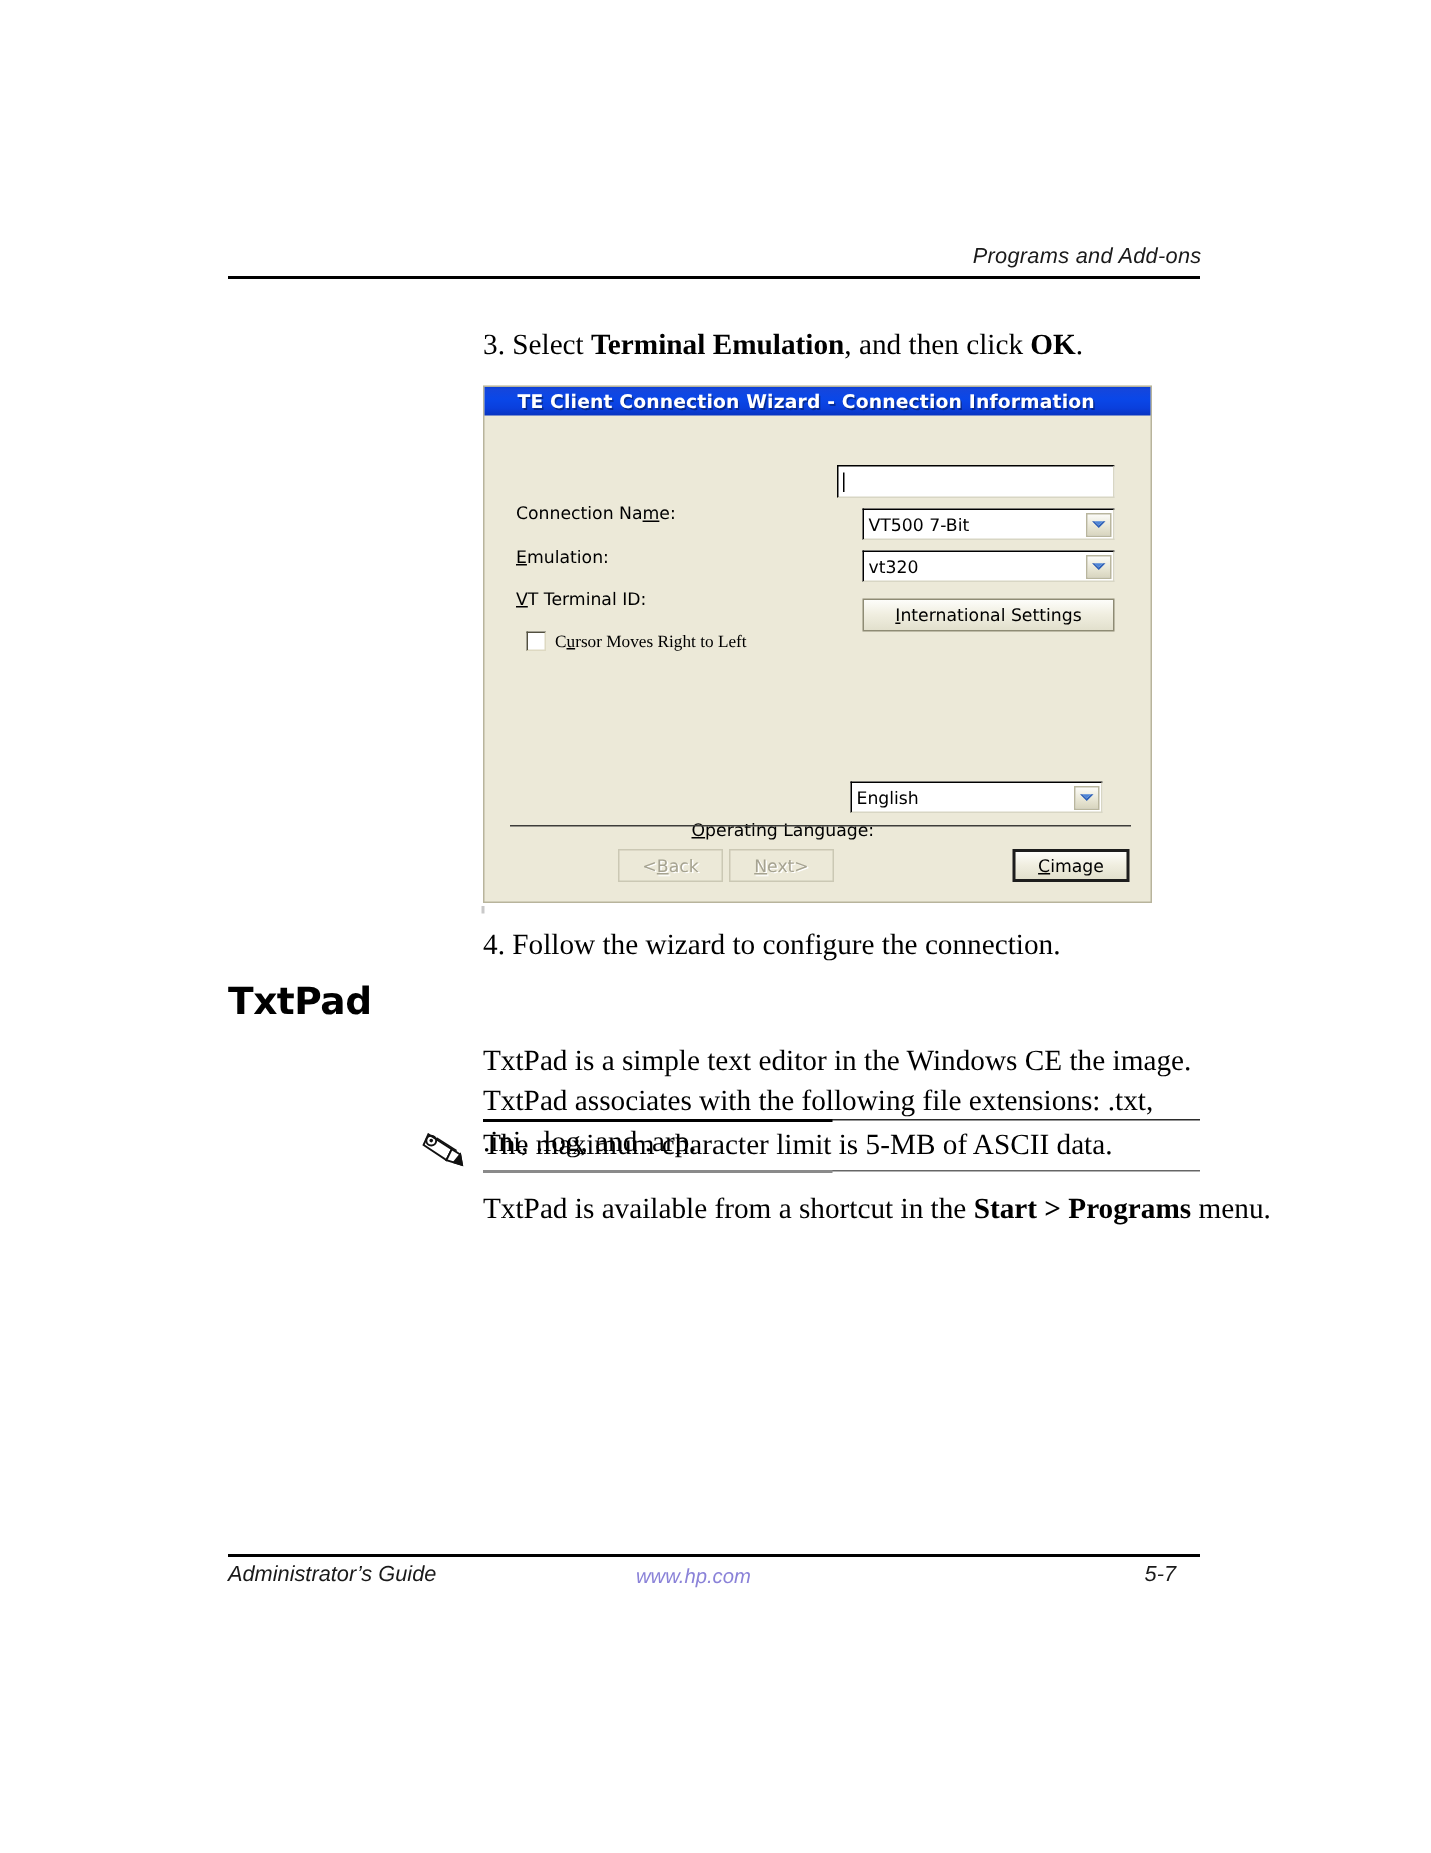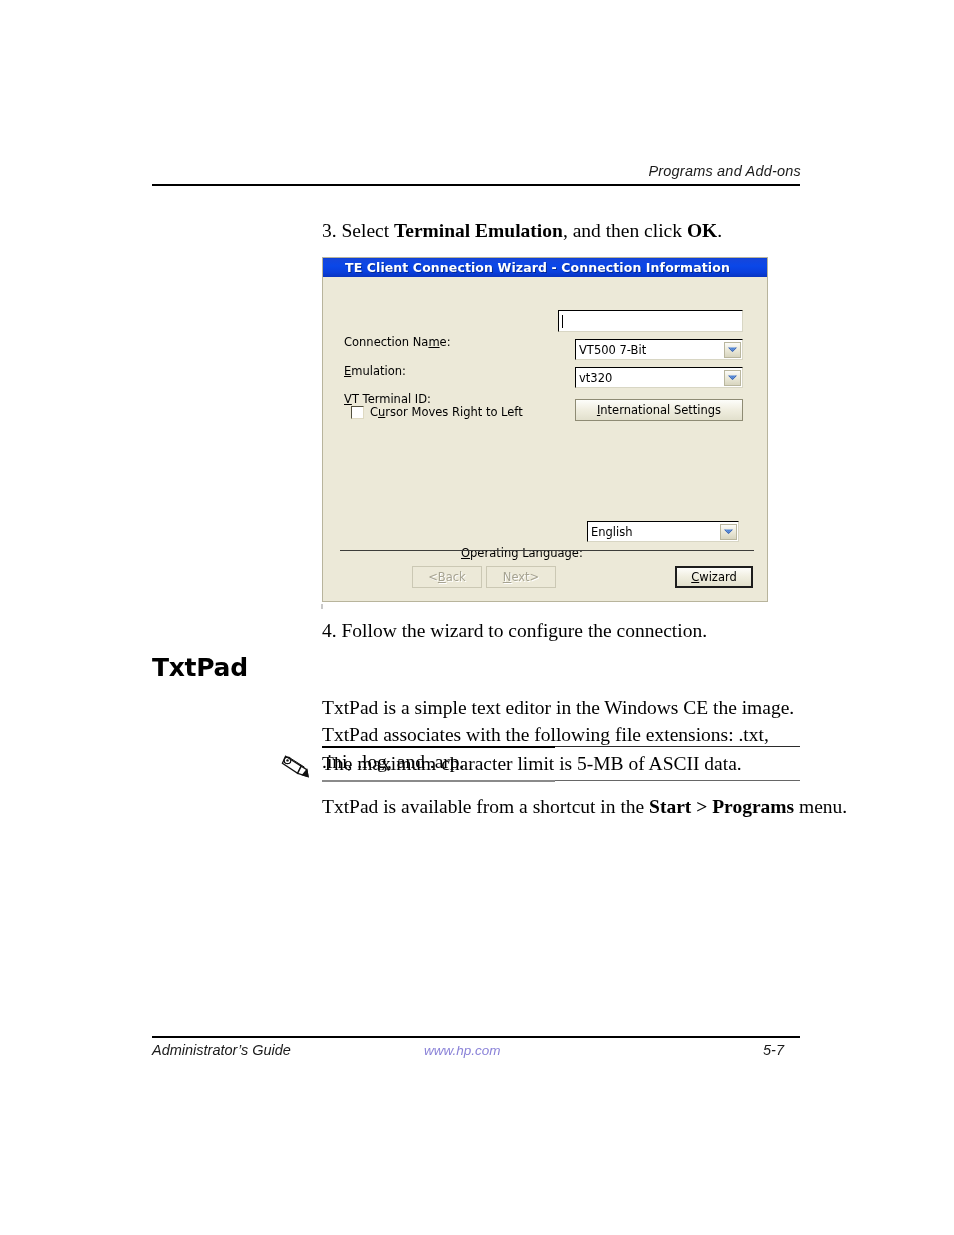--- a/index.html
+++ b/index.html
@@ -364,27 +364,27 @@
             </svg>
         </span>
       </div>
 
       <div class="dlg-button" style="left:252px; top:122px; width:168px; height:22px;">
           <span></span>
           <u>I</u>
           <span>nternational Settings</span>
         </div>
 
-      <div class="dlg-checkbox" style="left:28px; top:128px;">
+      <div class="dlg-checkbox" style="left:28px; top:144px;font-family:Liberation Serif, serif;">
         <span class="cb-box"></span>
         <span class="cb-label"><span>C</span><u>u</u><span>rsor Moves Right to Left</span></span>
       </div>
 
       <div class="dlg-label" style="left:138px; top:247px;"><u>O</u><span>perating Language:</span></div>
-      <div class="dlg-combo" style="left:264px; top:244px; width:152px; height:21px;">
+      <div class="dlg-combo" style="left:244px; top:244px; width:168px; height:21px;">
         <span class="combo-value">English</span>
         <span class="combo-arrow">
           <svg width="11" height="8" viewBox="0 0 11 8">
               <path d="M1 1.5 L5.5 6 L10 1.5 L8.4 1.5 L5.5 4.4 L2.6 1.5 Z" fill="#2d5fb8"></path>
               <path d="M2.6 1.5 L5.5 4.4 L8.4 1.5 Z" fill="#4f86d8"></path>
             </svg>
         </span>
       </div>
 
       <div class="dlg-sep"></div>
@@ -395,21 +395,21 @@
           <span>ack</span>
         </div>
 
       <div class="dlg-button disabled" style="left:163px; top:289px; width:70px; height:22px;">
           <u>N</u>
           <span>ext&gt;</span>
         </div>
 
       <div class="dlg-button default" style="left:352px; top:289px; width:78px; height:22px;">
           <u>C</u>
-          <span>wizard</span>
+          <span>image</span>
         </div>
 
     </div>
   </div>
   <div class="artifact"></div>
 
   <div class="step step-4">4. Follow the wizard to configure the connection.</div>
 
   <div class="section-heading">TxtPad</div>
 

